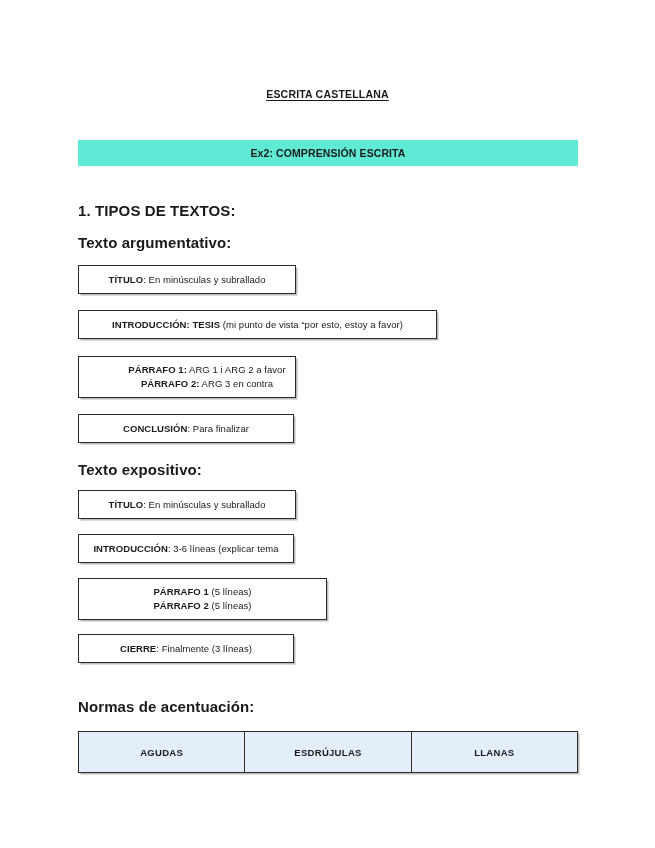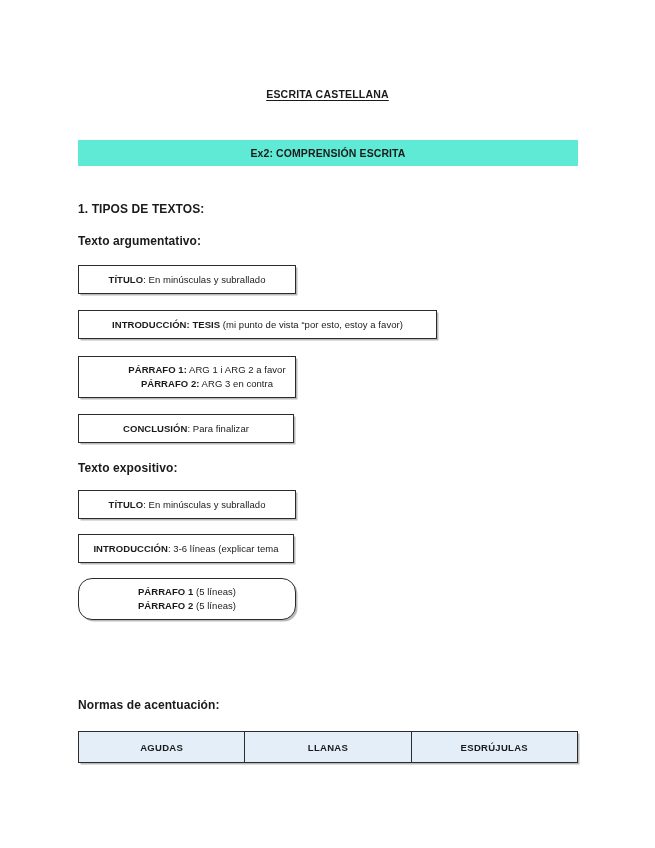--- a/index.html
+++ b/index.html
@@ -51,21 +51,21 @@
   .banner-text {
     font-size: 10.5px;
     font-weight: bold;
     letter-spacing: 0.1px;
   }
 
   
   .heading {
     position: absolute;
     left: 78px;
-    font-size: 12px;
+    font-size: 15px;
     font-weight: bold;
     letter-spacing: 0.1px;
     white-space: nowrap;
   }
   .h-tipos    { top: 202px; }
   .h-argum    { top: 234px; }
   .h-expos    { top: 461px; }
   .h-normas   { top: 698px; }
 
   
@@ -89,30 +89,30 @@
   }
   .box .line b { font-weight: bold; text-align: right; }
 
   .box-a1 { top: 265px; width: 218px; height: 29px; }
   .box-a2 { top: 310px; width: 359px; height: 29px; }
   .box-a3 { top: 356px; width: 218px; height: 42px; padding-left: 40px; }
   .box-a4 { top: 414px; width: 216px; height: 29px; }
 
   .box-e1 { top: 490px; width: 218px; height: 29px; }
   .box-e2 { top: 534px; width: 216px; height: 29px; }
-  .box-e3 { top: 578px; width: 218px; height: 42px; border-radius: 14px; }
+  .box-e3 { top: 578px; width: 249px; height: 42px; }
   .box-e4 { top: 634px; width: 216px; height: 29px; }
 
   
   .acc-table {
     position: absolute;
     left: 78px;
     top: 731px;
     width: 500px;
-    height: 32px;
+    height: 42px;
     display: flex;
     border: 1.4px solid #2b2b2b;
     box-sizing: border-box;
     box-shadow: 2px 2px 0 -0.5px rgba(130,130,130,0.55);
     background: #e4eef9;
   }
   .acc-cell {
     flex: 1 1 0;
     display: flex;
     align-items: center;
@@ -159,22 +159,25 @@
   <div class="box box-e1">
       <div class="line"><b>TÍTULO</b><span>: En minúsculas y subrallado</span></div>
     </div>
   <div class="box box-e2">
       <div class="line"><b>INTRODUCCIÓN</b><span>: 3-6 líneas (explicar tema</span></div>
     </div>
   <div class="box box-e3">
       <div class="line"><b>PÁRRAFO 1</b><span> (5 líneas)</span></div>
       <div class="line"><b>PÁRRAFO 2</b><span> (5 líneas)</span></div>
     </div>
+  <div class="box box-e4">
+      <div class="line"><b>CIERRE</b><span>: Finalmente (3 líneas)</span></div>
+    </div>
 
   <div class="heading h-normas">Normas de acentuación:</div>
 
   <div class="acc-table">
     <div class="acc-cell">AGUDAS</div>
+    <div class="acc-cell">ESDRÚJULAS</div>
     <div class="acc-cell">LLANAS</div>
-    <div class="acc-cell">ESDRÚJULAS</div>
   </div>
 
 </div>
 
 </body></html>

